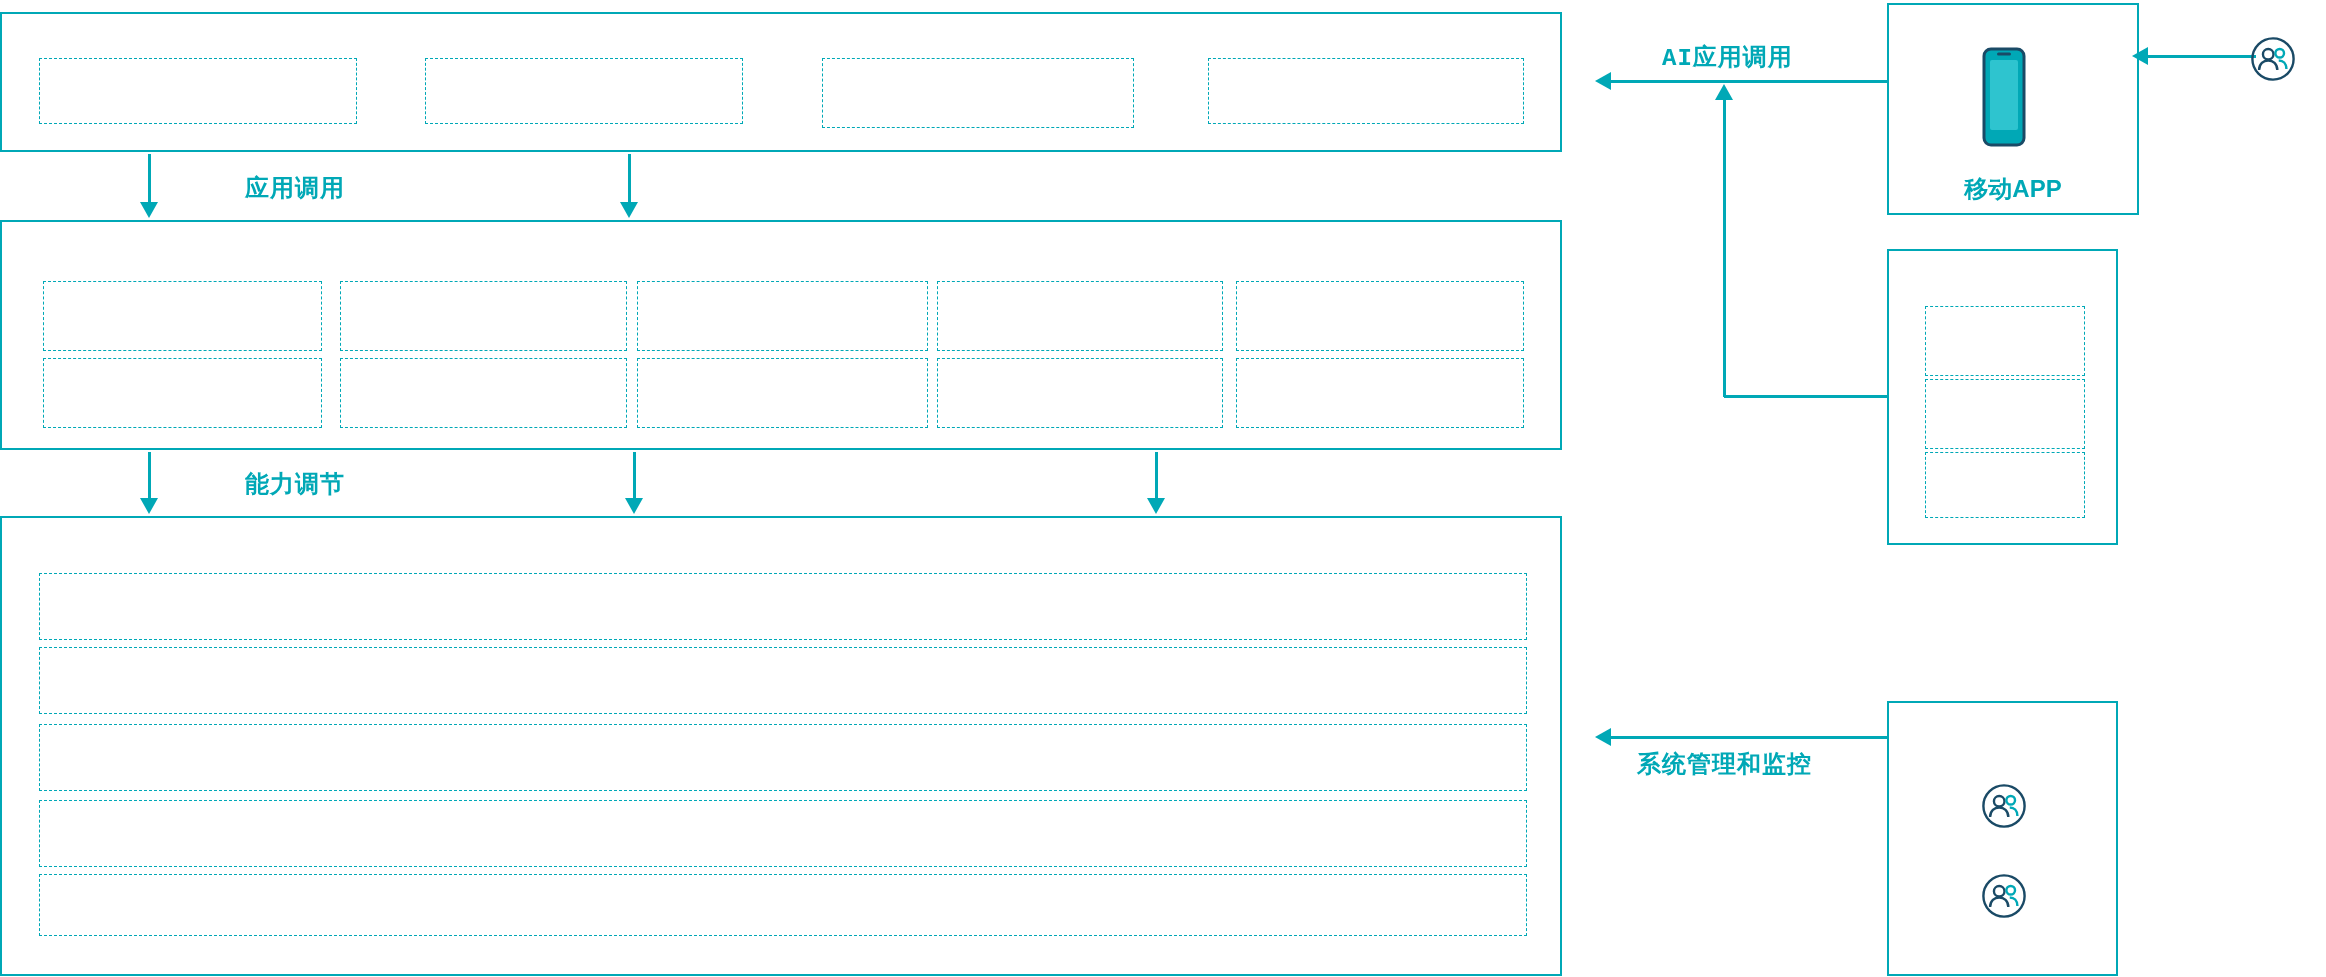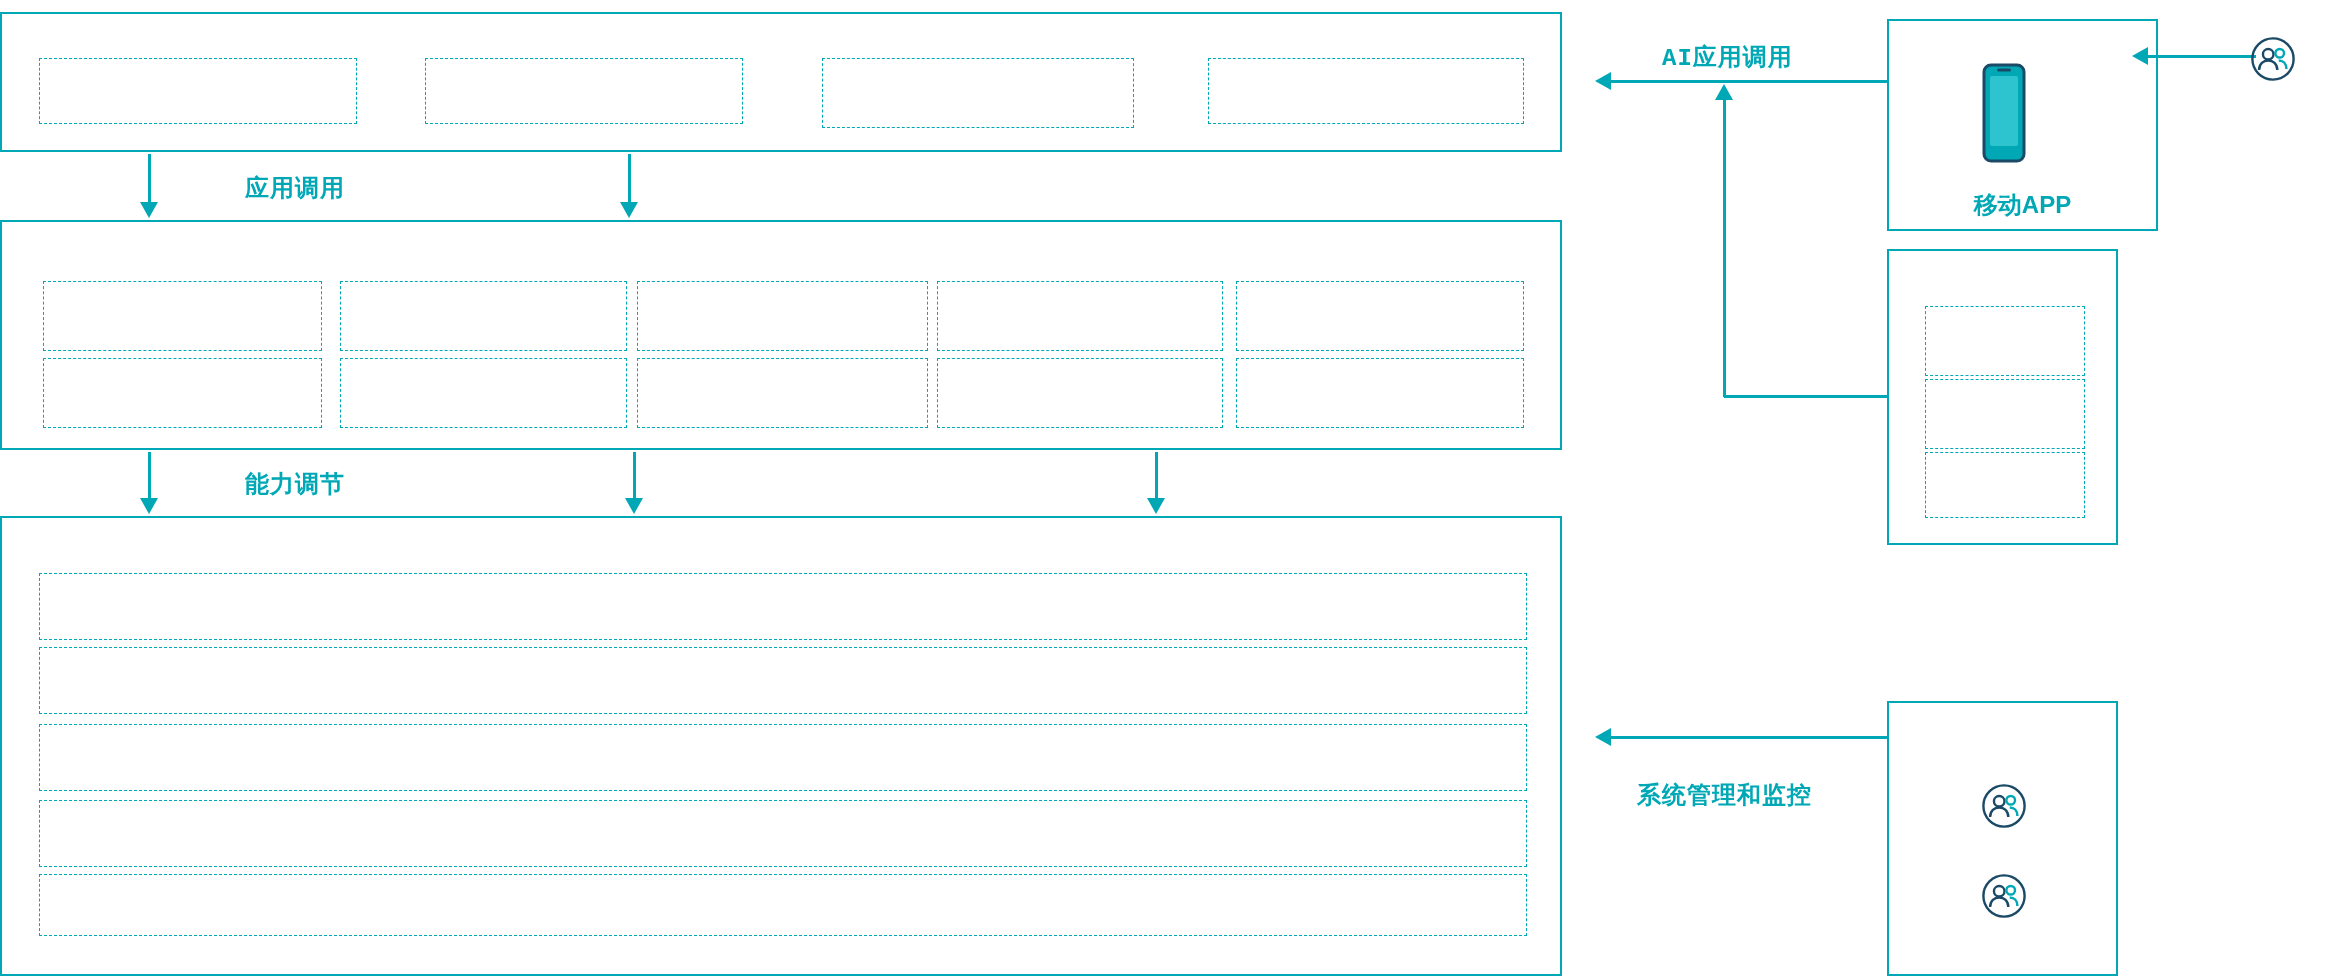--- a/index.html
+++ b/index.html
@@ -62,21 +62,21 @@
   <div class="flow-label" style="left:245px;top:472px;">能力调节</div>
 
   <div class="layer" style="left:0;top:516px;width:1562px;height:460px;">
     <div class="slot" style="left:37px;top:55px;width:1488px;height:67px;"></div>
     <div class="slot" style="left:37px;top:129px;width:1488px;height:67px;"></div>
     <div class="slot" style="left:37px;top:206px;width:1488px;height:67px;"></div>
     <div class="slot" style="left:37px;top:282px;width:1488px;height:67px;"></div>
     <div class="slot" style="left:37px;top:356px;width:1488px;height:62px;"></div>
   </div>
 
-  <div class="layer" style="left:1887px;top:3px;width:271px;height:212px;margin-top:16px;">
+  <div class="layer" style="left:1887px;top:3px;width:252px;height:212px;">
     <span class="icon" style="left:92px;top:42px;">
       <svg width="46" height="100" viewBox="0 0 46 100">
         <rect x="3" y="2" width="40" height="96" rx="7" fill="var(--accent)" stroke="var(--dark)" stroke-width="3"></rect>
         <rect x="9" y="13" width="28" height="70" rx="2" fill="#2ec4cf"></rect>
         <rect x="16" y="5.5" width="14" height="3" rx="1.5" fill="var(--dark)"></rect>
       </svg>
     </span>
     <div class="panel-label" style="top:172px;">移动APP</div>
   </div>
 
@@ -110,21 +110,21 @@
   <div class="hline" style="left:1611px;top:80px;width:276px;"></div>
   <div class="tri tri-left" style="left:1595px;top:72px;"></div>
   <div class="flow-label" style="left:1662px;top:47px;font-family:Liberation Mono, monospace;">AI应用调用</div>
 
   <div class="hline" style="left:1724px;top:395px;width:163px;"></div>
   <div class="vline" style="left:1723px;top:100px;height:297px;"></div>
   <div class="tri tri-up" style="left:1715px;top:84px;"></div>
 
   <div class="hline" style="left:1611px;top:736px;width:276px;"></div>
   <div class="tri tri-left" style="left:1595px;top:728px;"></div>
-  <div class="flow-label" style="left:1637px;top:752px;margin-top:31px;">系统管理和监控</div>
+  <div class="flow-label" style="left:1637px;top:752px;">系统管理和监控</div>
 
   <div class="hline" style="left:2148px;top:55px;width:108px;"></div>
   <div class="tri tri-left" style="left:2132px;top:47px;"></div>
   <span class="icon" style="left:2250px;top:36px;">
     <svg width="46" height="46" viewBox="0 0 48 48">
       <circle cx="24" cy="24" r="21.5" fill="none" stroke="var(--dark)" stroke-width="2.5"></circle>
       <circle cx="19" cy="19" r="5.5" fill="none" stroke="var(--dark)" stroke-width="2.5"></circle>
       <path d="M9.5 35.5c0-6.5 4.5-10 9.5-10s9.5 3.5 9.5 10" fill="none" stroke="var(--dark)" stroke-width="2.5"></path>
       <circle cx="31" cy="18" r="4.5" fill="none" stroke="var(--accent)" stroke-width="2.5"></circle>
       <path d="M30 25.5c4.5 0 8 3 8 9" fill="none" stroke="var(--accent)" stroke-width="2.5"></path>

